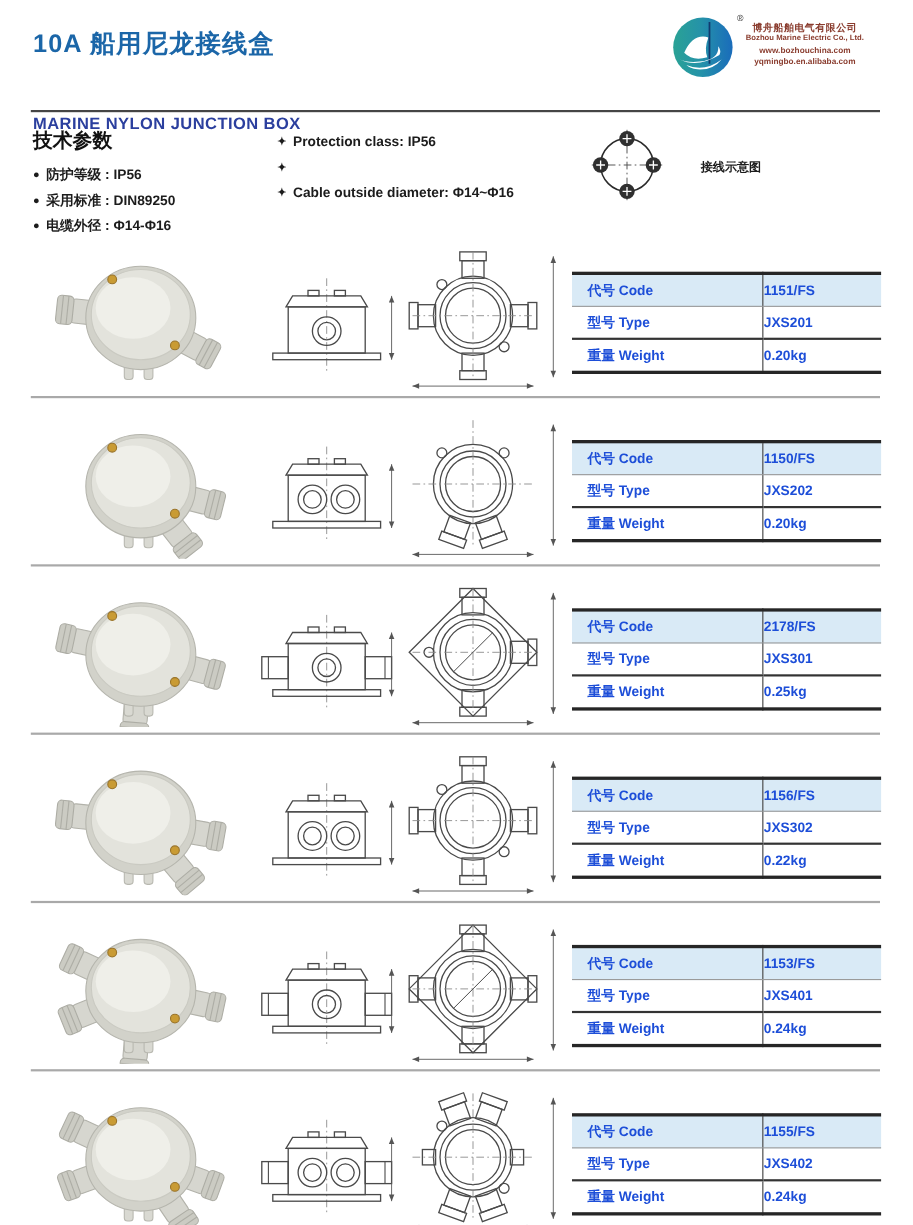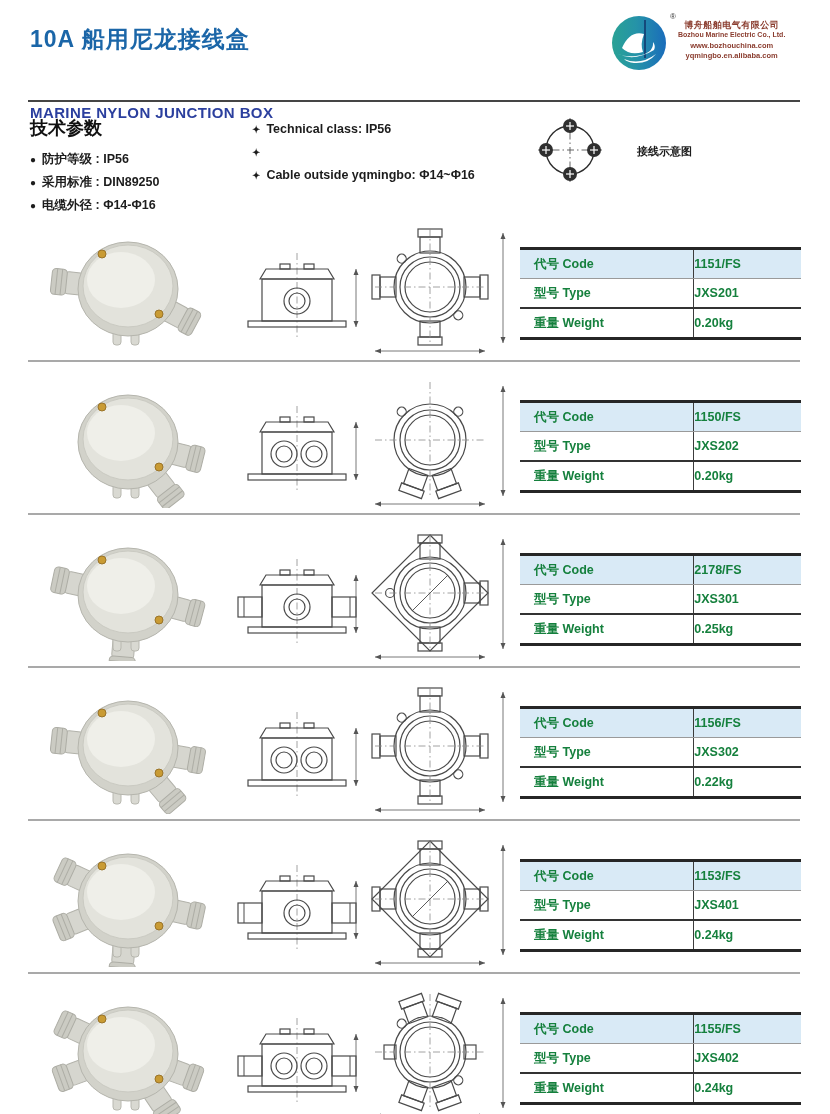--- a/index.html
+++ b/index.html
@@ -35,21 +35,21 @@
   
   #rows{position:absolute;left:0;top:209px;width:830px;}
   .product-row{position:relative;height:153px;}
   .photo{position:absolute;left:28px;top:16px;width:200px;height:130px;}
   .side-view{position:absolute;left:232px;top:40px;width:130px;height:92px;}
   .top-view{position:absolute;left:355px;top:16px;width:160px;height:130px;}
   .row-divider{position:absolute;left:28px;bottom:0;width:772px;height:2px;background:#a9a9a9;}
 
   table.spec{position:absolute;left:520px;top:38px;width:281px;border-collapse:collapse;
              border-top:3px solid #262626;border-bottom:3px solid #262626;table-layout:fixed;}
-  table.spec td{height:28px;padding:0;font-size:12.5px;font-weight:bold;color:#15803d;}
+  table.spec td{height:28px;padding:0;font-size:12.5px;font-weight:bold;color:#1d4ed8;}
   table.spec td.l{width:60%;padding-left:14px;border-right:1px solid #3c3c3c;}
   table.spec td.v{width:40%;text-align:left;}
   table.spec tr.h td{background:#d9eaf6;border-bottom:1px solid #9a9a9a;}
   table.spec tr.t td{border-bottom:2px solid #333;}
 </style>
 </head>
 <body>
 
 <div class="page">
 
@@ -99,28 +99,28 @@
           <span class="bullet">●</span>
           <span>电缆外径 : Φ14-Φ16</span>
         </li>
     </ul>
   </div>
 
   <div class="params-en">
     <ul class="plist">
       <li>
           <span class="bullet">✦</span>
-          <span>Technical class: IP56</span>
+          <span>Protection class: IP56</span>
         </li>
       <li>
           <span class="bullet">✦</span>
         </li>
       <li>
           <span class="bullet">✦</span>
-          <span>Cable outside yqmingbo: Φ14~Φ16</span>
+          <span>Cable outside diameter: Φ14~Φ16</span>
         </li>
     </ul>
   </div>
 
   <div class="wiring">
     <svg width="68" height="68" viewBox="0 0 68 68">
       <g stroke="#2b2b2b" fill="none" stroke-width="1.4">
         <circle cx="34" cy="34" r="24"></circle>
       </g>
       <line x1="2" y1="34" x2="66" y2="34" stroke="#555" stroke-width="0.9" stroke-dasharray="7 3 1.5 3"></line>

